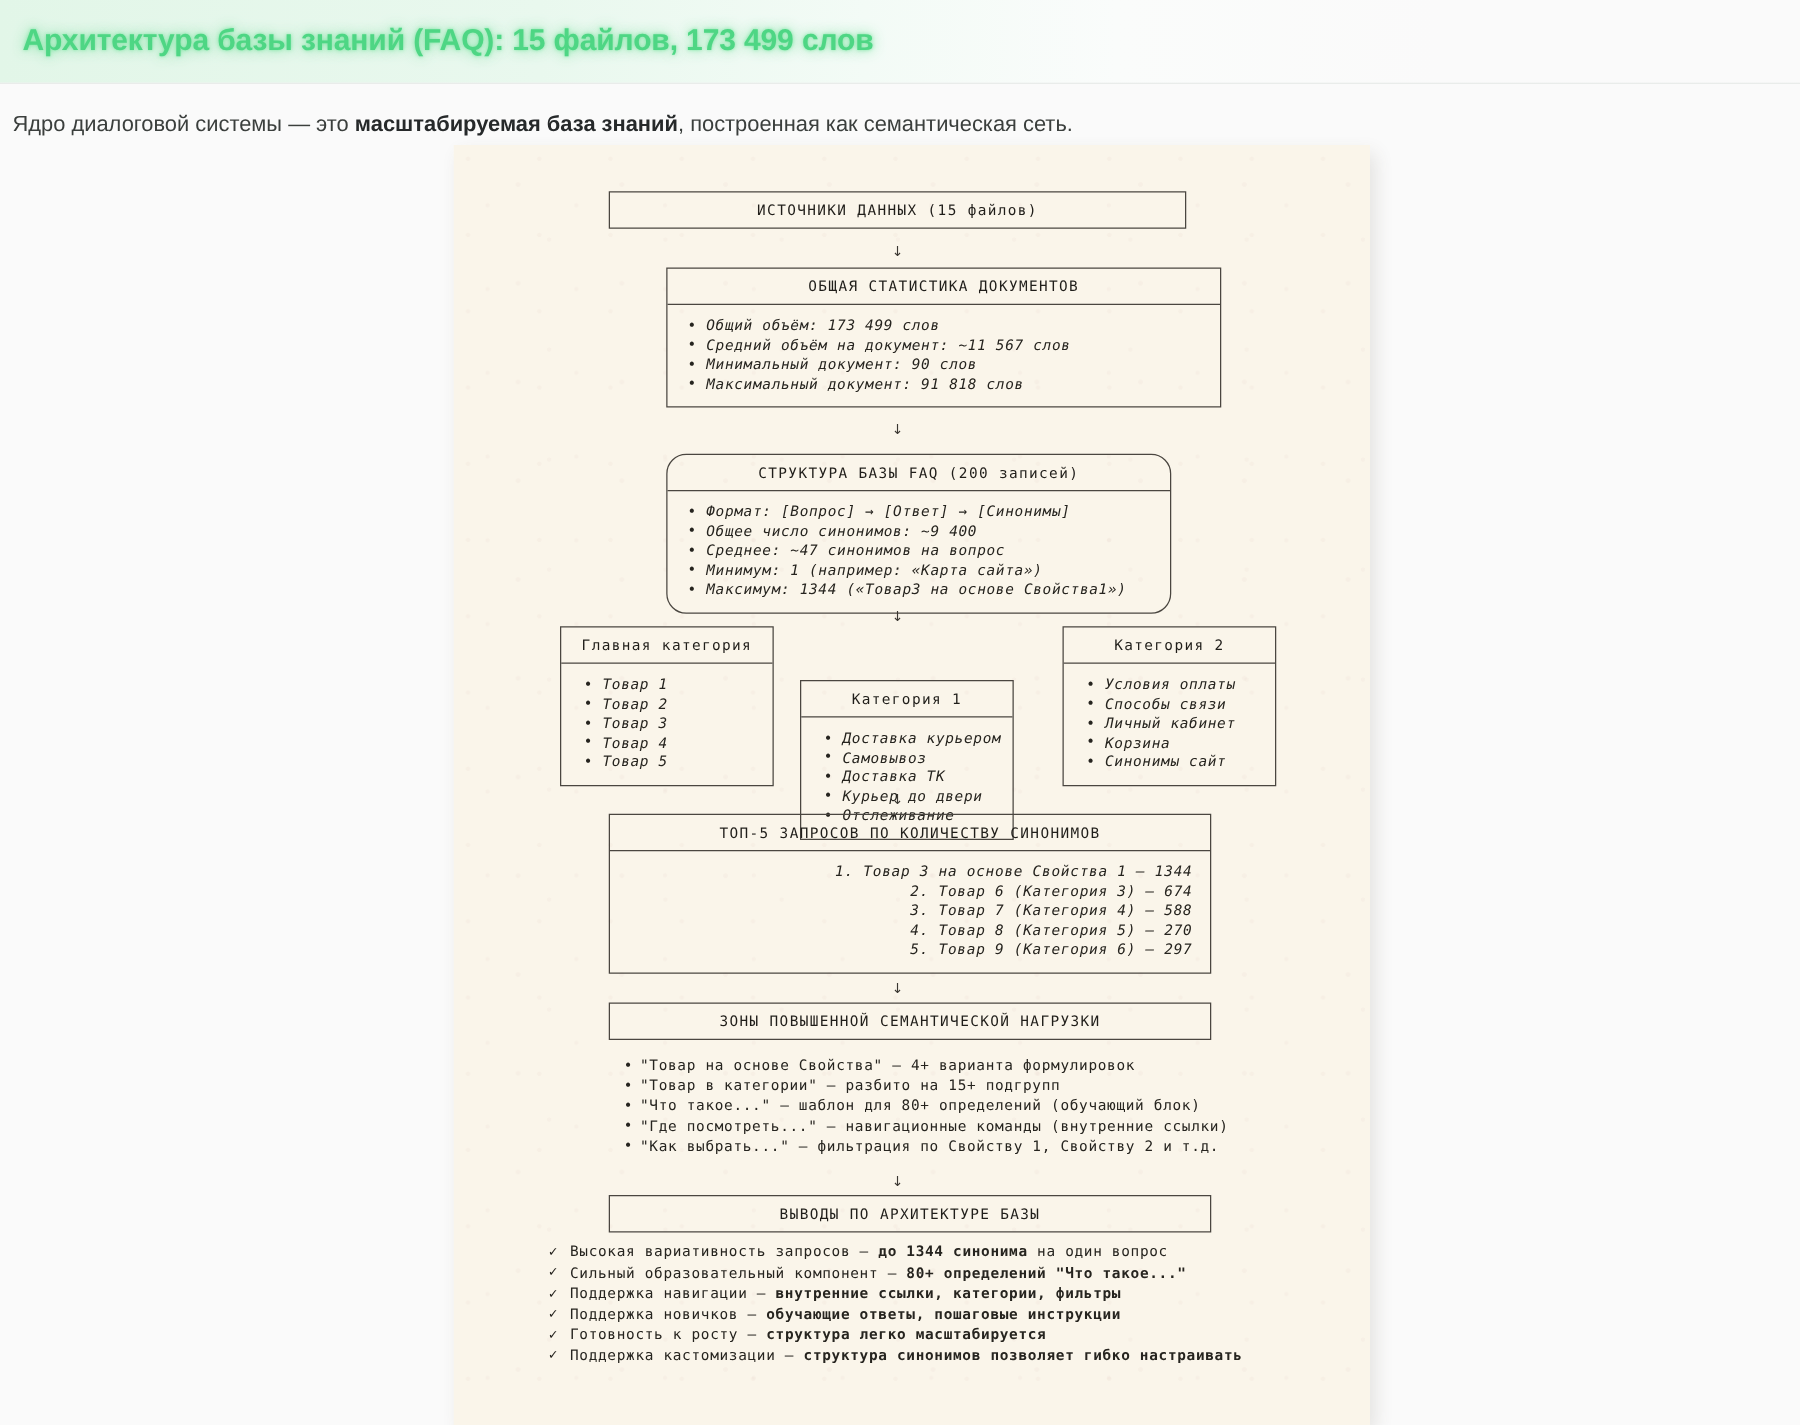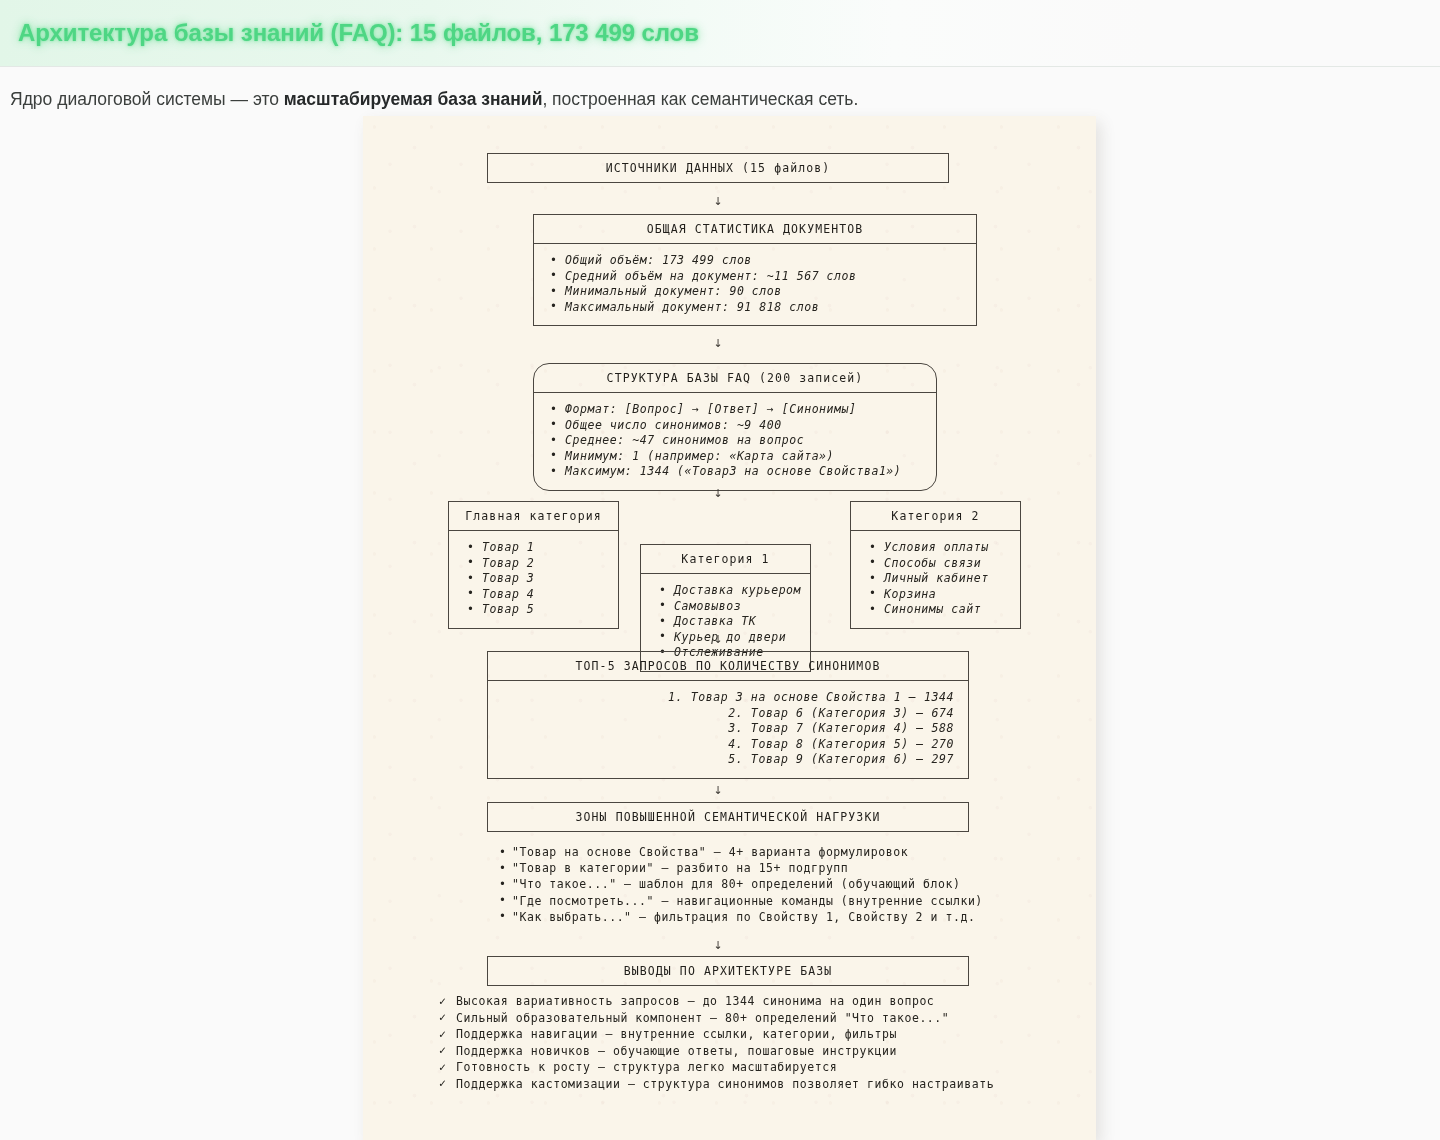--- a/index.html
+++ b/index.html
@@ -157,21 +157,21 @@
   }
   .check-list li {
     padding-left: 17px;
     line-height: 16.5px;
   }
   .check-list li::before {
     content: "✓";
     left: 0;
     font-size: 11.5px;
   }
-  .check-list b { font-weight: normal; }
+  .check-list b { font-weight: bold; }
 </style>
 </head>
 <body>
 
 <div class="page-header">
   <div class="page-header-title">Архитектура базы знаний (FAQ): 15 файлов, 173 499 слов</div>
 </div>
 <div class="header-rule"></div>
 
 <p class="intro">

